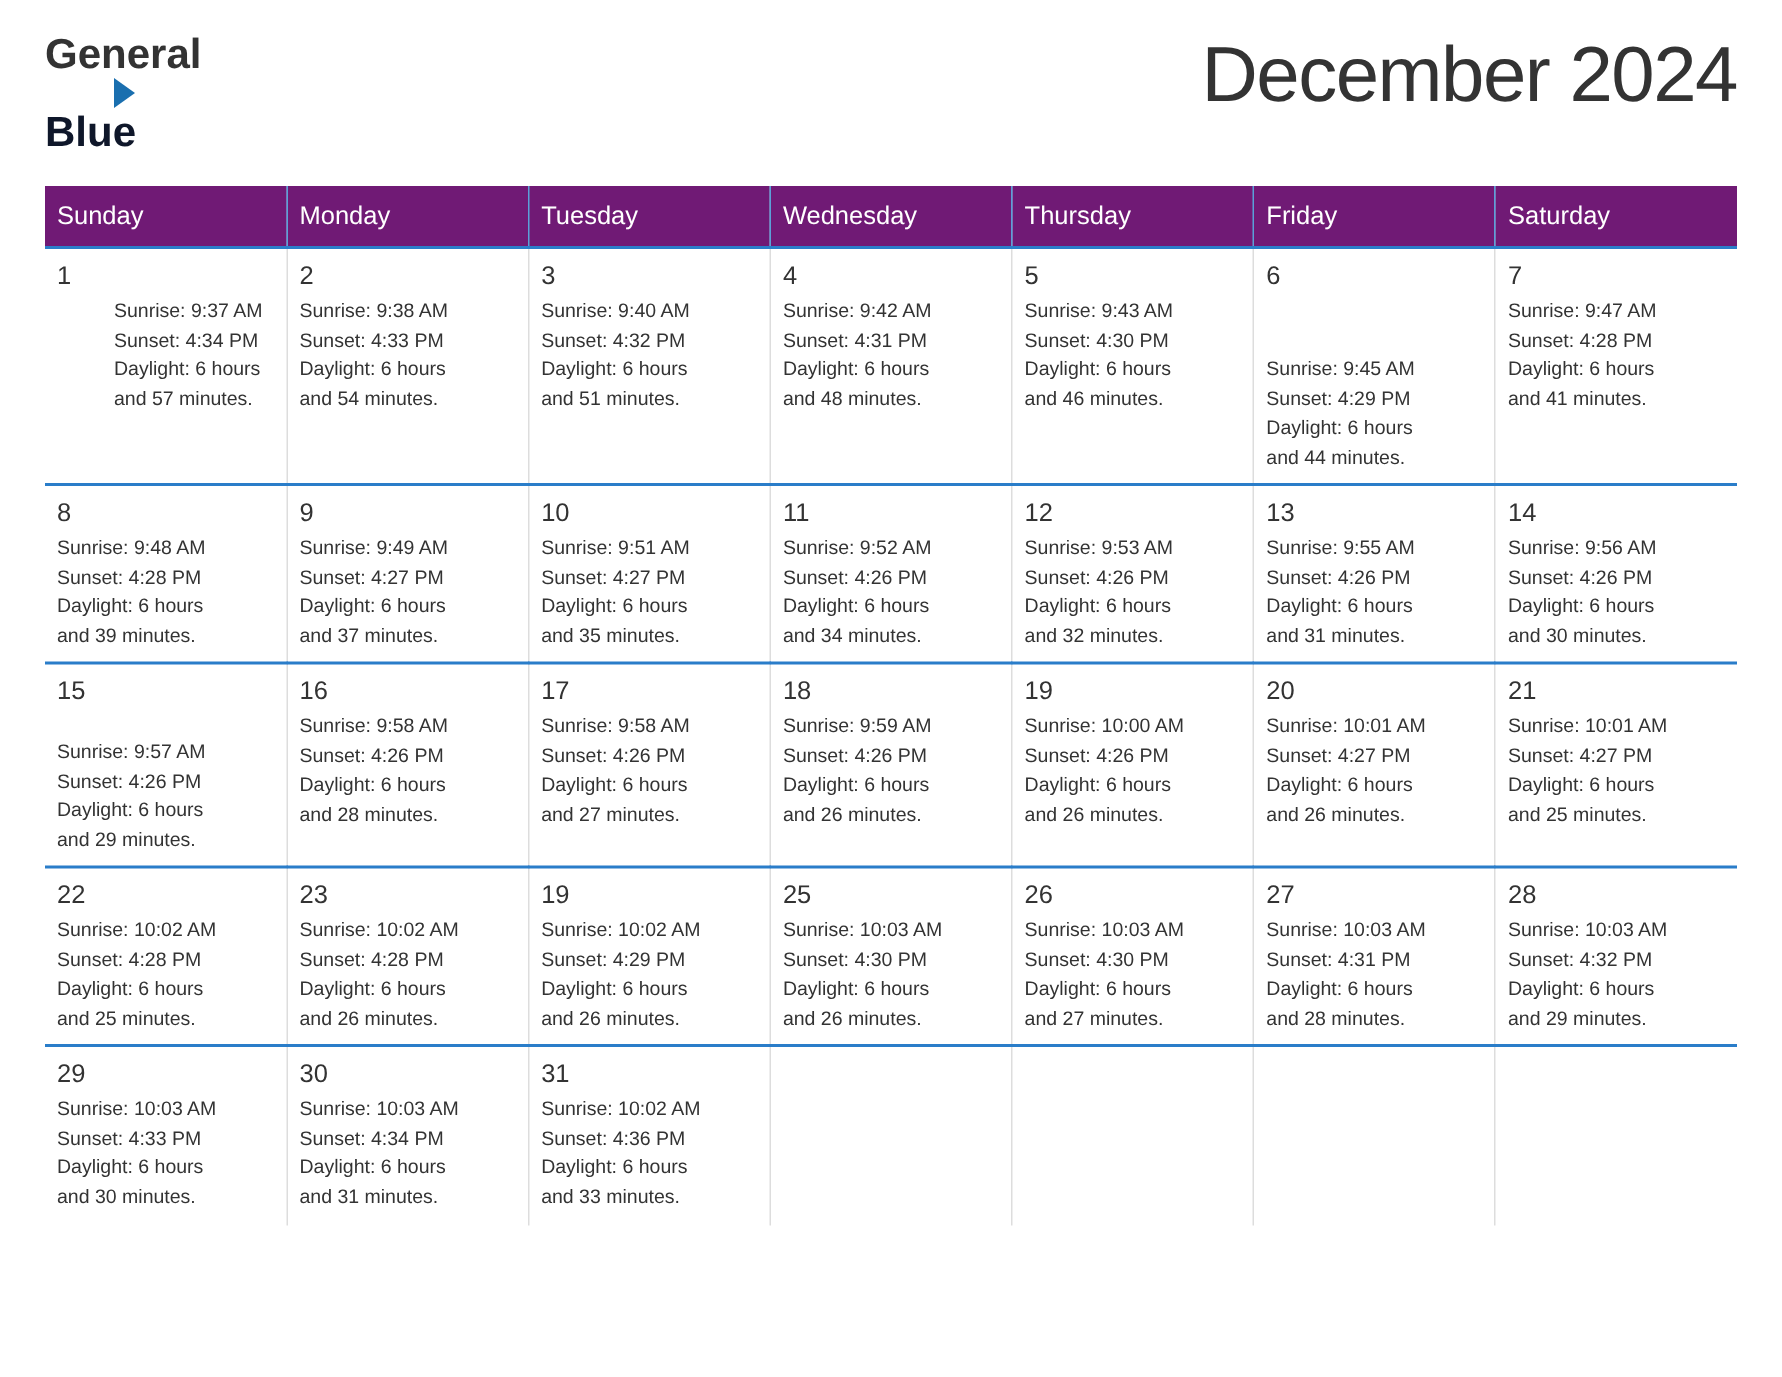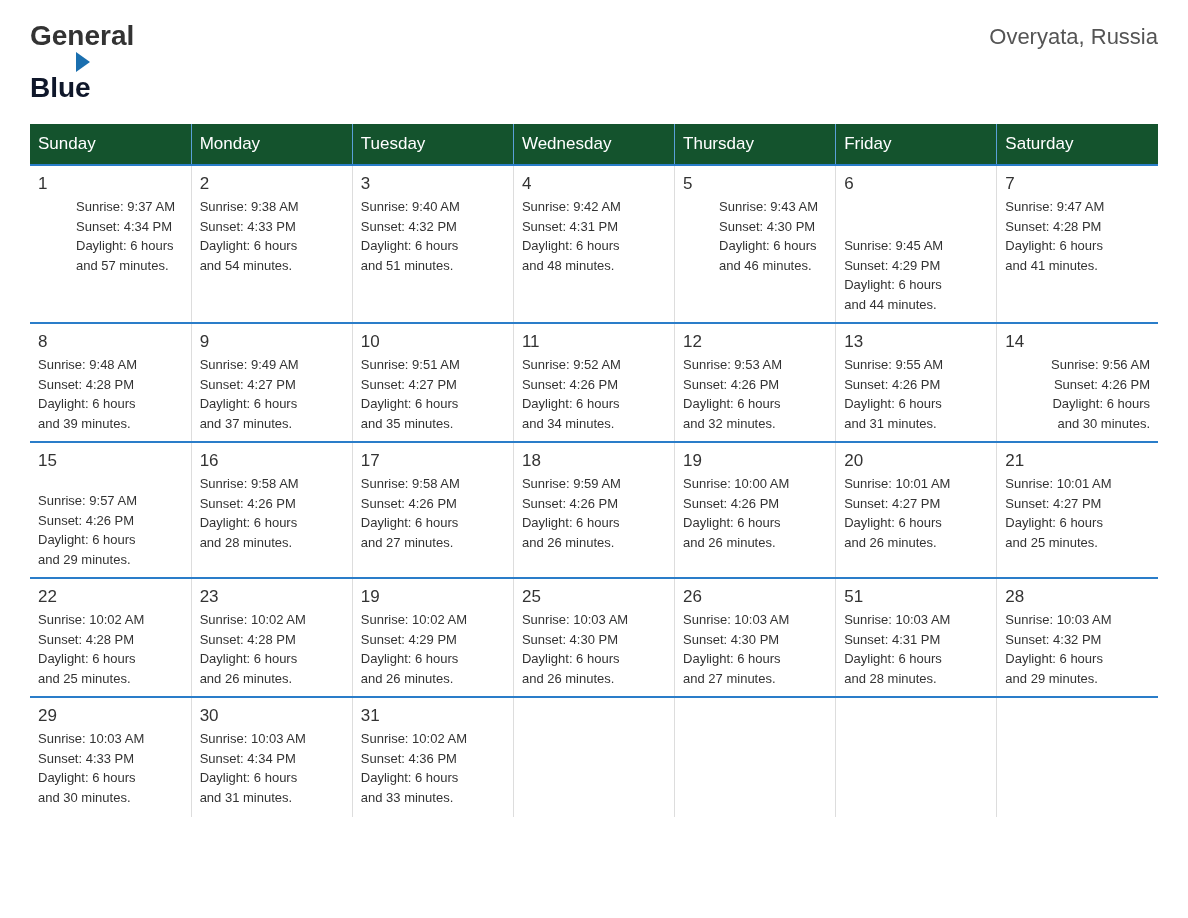--- a/index.html
+++ b/index.html
@@ -55,21 +55,21 @@
       font-size: 22px;
       color: #555;
       margin-top: 4px;
     }
     table {
       width: 100%;
       border-collapse: collapse;
       table-layout: fixed;
     }
     thead th {
-      background-color: #14532d;
+      background-color: #701a75;
       color: #fff;
       padding: 10px 8px;
       text-align: left;
       font-size: 17px;
       font-weight: normal;
       border-right: 1px solid #5aa0d8;
     }
     thead th:last-child { border-right: none; }
     tbody tr {
       border-top: 2px solid #2a7dc9;
@@ -105,21 +105,21 @@
   <div class="logo">
     <div class="logo-text">
       <span class="logo-general">General</span>
       <span class="logo-arrow"></span>
     </div>
     <div>
       <span class="logo-blue">Blue</span>
     </div>
   </div>
   <div class="title-section">
-    <div class="subtitle">Overyata, Russia</div>
+    <div class="main-title">December 2024</div>
   </div>
 </div>
 
 <table>
   <thead>
     <tr>
     <th>Sunday</th>
         <th>Monday</th>
         <th>Tuesday</th>
         <th>Wednesday</th>
@@ -153,21 +153,21 @@
         </td>
         <td>
           <span class="day-num">4</span>
           <div class="day-info" style="white-space: pre-line;">Sunrise: 9:42 AM
 Sunset: 4:31 PM
 Daylight: 6 hours
 and 48 minutes.</div>
         </td>
         <td>
           <span class="day-num">5</span>
-          <div class="day-info" style="white-space: pre-line; margin-left: 36px;">Sunrise: 9:43 AM
+          <div class="day-info" style="white-space: pre-line;">Sunrise: 9:43 AM
 Sunset: 4:30 PM
 Daylight: 6 hours
 and 46 minutes.</div>
         </td>
         <td>
           <span class="day-num">6</span>
           <div class="day-info" style="white-space: pre-line; margin-top: 42px;">Sunrise: 9:45 AM
 Sunset: 4:29 PM
 Daylight: 6 hours
 and 44 minutes.</div>
@@ -218,21 +218,21 @@
         </td>
         <td>
           <span class="day-num">13</span>
           <div class="day-info" style="white-space: pre-line;">Sunrise: 9:55 AM
 Sunset: 4:26 PM
 Daylight: 6 hours
 and 31 minutes.</div>
         </td>
         <td>
           <span class="day-num">14</span>
-          <div class="day-info" style="white-space: pre-line; text-align: right;">Sunrise: 9:56 AM
+          <div class="day-info" style="white-space: pre-line;">Sunrise: 9:56 AM
 Sunset: 4:26 PM
 Daylight: 6 hours
 and 30 minutes.</div>
         </td>
       </tr>
       <tr>
         <td>
           <span class="day-num">15</span>
           <div class="day-info" style="white-space: pre-line; margin-top: 20px;">Sunrise: 9:57 AM
 Sunset: 4:26 PM
@@ -312,21 +312,21 @@
 and 26 minutes.</div>
         </td>
         <td>
           <span class="day-num">26</span>
           <div class="day-info" style="white-space: pre-line;">Sunrise: 10:03 AM
 Sunset: 4:30 PM
 Daylight: 6 hours
 and 27 minutes.</div>
         </td>
         <td>
-          <span class="day-num">51</span>
+          <span class="day-num">27</span>
           <div class="day-info" style="white-space: pre-line;">Sunrise: 10:03 AM
 Sunset: 4:31 PM
 Daylight: 6 hours
 and 28 minutes.</div>
         </td>
         <td>
           <span class="day-num">28</span>
           <div class="day-info" style="white-space: pre-line;">Sunrise: 10:03 AM
 Sunset: 4:32 PM
 Daylight: 6 hours

